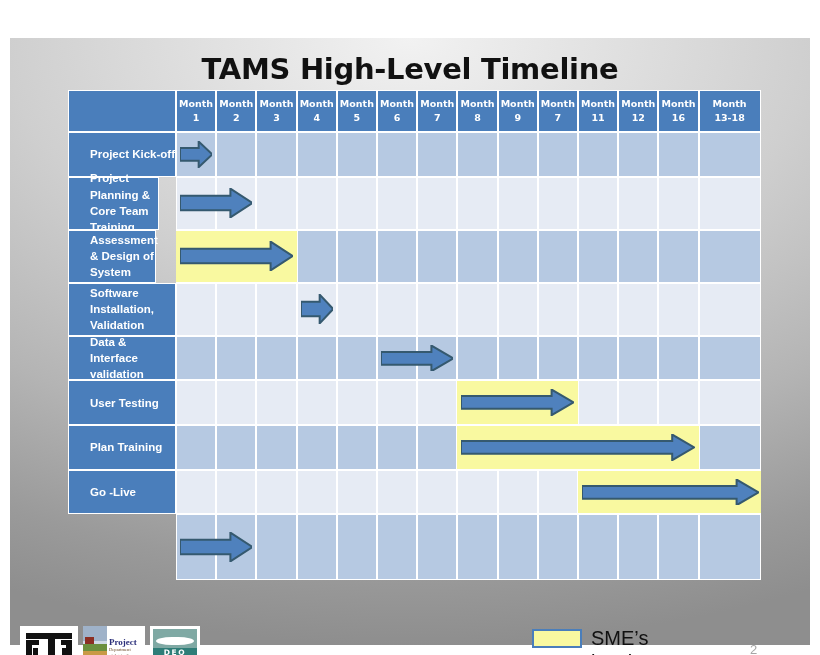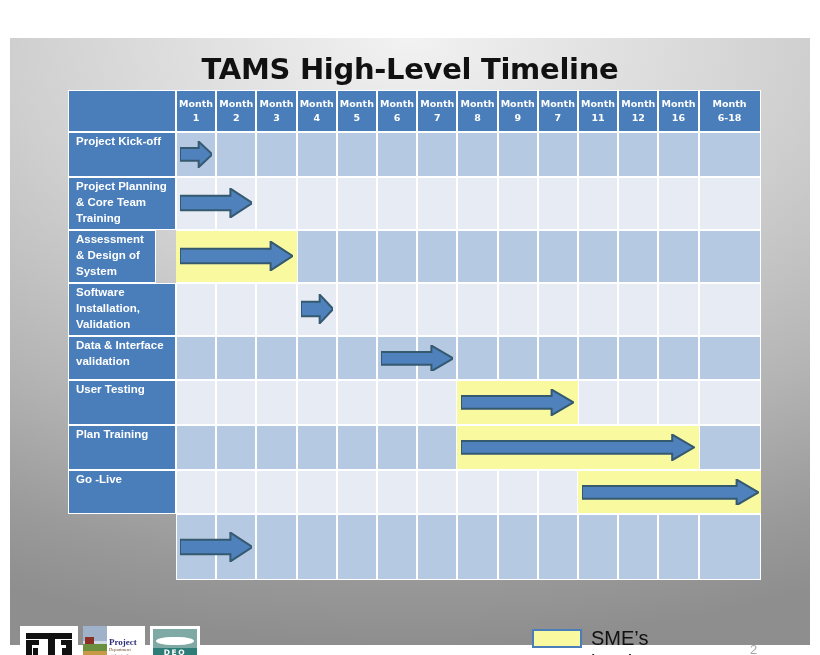--- a/index.html
+++ b/index.html
@@ -29,22 +29,22 @@
     box-sizing:border-box;border:1px solid #ffffff;
     color:#ffffff;font-size:9.5px;font-weight:bold;
     display:flex;flex-direction:column;align-items:center;justify-content:center;
     line-height:1.45;text-align:center;
     font-family:"DejaVu Sans", sans-serif;
   }
   .labelcell{
     position:absolute;background:#4a7ebb;
     box-sizing:border-box;border:1px solid #ffffff;
     color:#ffffff;font-size:11.5px;font-weight:bold;
-    display:flex;align-items:flex-start;
-    padding:0 0 0 7px;line-height:1.42;
+    display:flex;align-items:center;
+    padding:0 0 0 21px;line-height:1.42;
   }
   .datacell{
     position:absolute;box-sizing:border-box;
     border:1px solid #ffffff;
   }
   .stripe-a{background:#b6c9e2;}
   .stripe-b{background:#e6ebf4;}
   .sme{
     position:absolute;background:#f9f9a0;
     box-sizing:border-box;
@@ -145,21 +145,21 @@
         <div class="hdrcell" style="left: 550.2px; top: 0px; width: 40.2px; height: 42px;">
           <span>Month</span>
           <span>12</span>
         </div>
         <div class="hdrcell" style="left: 590.4px; top: 0px; width: 40.2px; height: 42px;">
           <span>Month</span>
           <span>16</span>
         </div>
         <div class="hdrcell" style="left: 630.6px; top: 0px; width: 62px; height: 42px;">
           <span>Month</span>
-          <span>6-18</span>
+          <span>13-18</span>
         </div>
         <div class="labelcell" style="left: 0px; top: 42px; width: 108px; height: 44.5877px;">
           <span>Project Kick-off</span>
         </div>
         <div class="datacell stripe-a" style="left: 108px; top: 42px; width: 40.2px; height: 44.5877px;"></div>
         <div class="datacell stripe-a" style="left: 148.2px; top: 42px; width: 40.2px; height: 44.5877px;"></div>
         <div class="datacell stripe-a" style="left: 188.4px; top: 42px; width: 40.2px; height: 44.5877px;"></div>
         <div class="datacell stripe-a" style="left: 228.6px; top: 42px; width: 40.2px; height: 44.5877px;"></div>
         <div class="datacell stripe-a" style="left: 268.8px; top: 42px; width: 40.2px; height: 44.5877px;"></div>
         <div class="datacell stripe-a" style="left: 309px; top: 42px; width: 40.2px; height: 44.5877px;"></div>
@@ -169,21 +169,21 @@
         <div class="datacell stripe-a" style="left: 469.8px; top: 42px; width: 40.2px; height: 44.5877px;"></div>
         <div class="datacell stripe-a" style="left: 510px; top: 42px; width: 40.2px; height: 44.5877px;"></div>
         <div class="datacell stripe-a" style="left: 550.2px; top: 42px; width: 40.2px; height: 44.5877px;"></div>
         <div class="datacell stripe-a" style="left: 590.4px; top: 42px; width: 40.2px; height: 44.5877px;"></div>
         <div class="datacell stripe-a" style="left: 630.6px; top: 42px; width: 62px; height: 44.5877px;"></div>
         <div class="arrowwrap" style="left: 112px; top: 50.9175px; width: 32.2px; height: 26.7526px;">
       <svg viewBox="0 0 100 100" preserveAspectRatio="none">
         <polygon points="0,26 58,26 58,2 100,50 58,98 58,74 0,74" fill="#4f81bd" stroke="#35596f" stroke-width="2" vector-effect="non-scaling-stroke" stroke-linejoin="miter"></polygon>
       </svg>
         </div>
-        <div class="labelcell" style="left: 0px; top: 86.5877px; width: 108px; height: 53.0806px;">
+        <div class="labelcell" style="left: 0px; top: 86.5877px; width: 91px; height: 53.0806px;">
           <span>Project Planning &amp; Core Team Training</span>
         </div>
         <div class="datacell stripe-b" style="left: 108px; top: 86.5877px; width: 40.2px; height: 53.0806px;"></div>
         <div class="datacell stripe-b" style="left: 148.2px; top: 86.5877px; width: 40.2px; height: 53.0806px;"></div>
         <div class="datacell stripe-b" style="left: 188.4px; top: 86.5877px; width: 40.2px; height: 53.0806px;"></div>
         <div class="datacell stripe-b" style="left: 228.6px; top: 86.5877px; width: 40.2px; height: 53.0806px;"></div>
         <div class="datacell stripe-b" style="left: 268.8px; top: 86.5877px; width: 40.2px; height: 53.0806px;"></div>
         <div class="datacell stripe-b" style="left: 309px; top: 86.5877px; width: 40.2px; height: 53.0806px;"></div>
         <div class="datacell stripe-b" style="left: 349.2px; top: 86.5877px; width: 40.2px; height: 53.0806px;"></div>
         <div class="datacell stripe-b" style="left: 389.4px; top: 86.5877px; width: 40.2px; height: 53.0806px;"></div>

